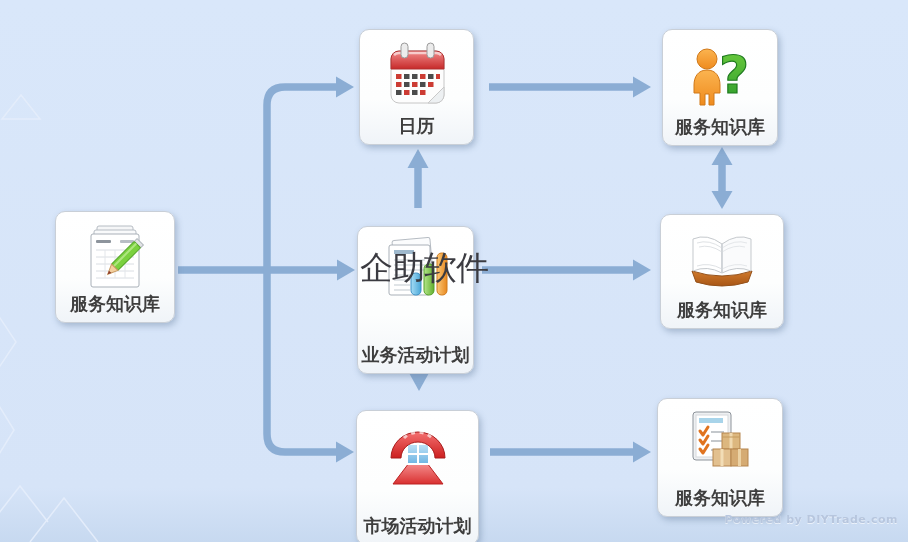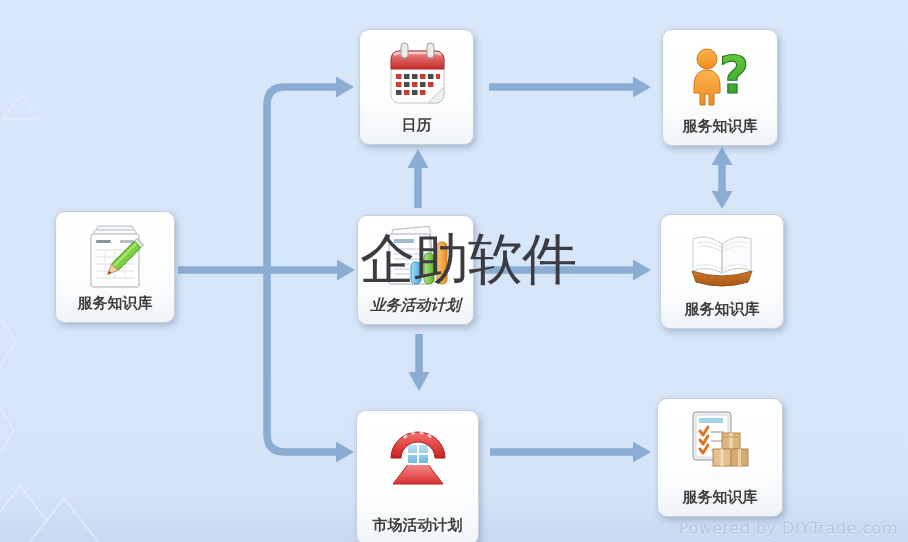--- a/index.html
+++ b/index.html
@@ -20,34 +20,35 @@
     box-sizing: border-box;
     background: linear-gradient(180deg, #ffffff 0%, #fdfefe 60%, #f0f4f8 100%);
     border: 1px solid #c9cfd7;
     border-radius: 10px;
     box-shadow: 2px 3px 6px rgba(104,128,160,0.45);
     display: flex; flex-direction: column;
     align-items: center; justify-content: space-between;
     padding: 9px 3px 8px;
   }
   .node-label {
-    font-size: 15px; font-weight: bold; color: #3e3e3e;
+    font-size: 18px; font-weight: bold; color: #3e3e3e;
     line-height: 21px; white-space: nowrap;
     text-shadow: 0 1px 0 rgba(255,255,255,0.65);
   }
   .watermark {
-    position: absolute; left: 360px; top: 229px; z-index: 5;
-    font-size: 55px; font-weight: 500; color: #3b3b41;
+    position: absolute; left: 360px; top: 250px; z-index: 5;
+    font-size: 33px; font-weight: 500; color: #3b3b41;
     letter-spacing: -1px; line-height: 1.1; white-space: nowrap;
   }
   .footer-credit {
-    position: absolute; right: 10px; bottom: 4px; z-index: 3;
-    font-size: 16px; color: #b7c6de;
+    position: absolute; right: 10px; bottom: 16px; z-index: 3;
+    font-size: 11px; color: #b7c6de;
     text-shadow: 0 1px 0 rgba(255,255,255,0.6);
     letter-spacing: 0.5px;
+    font-weight: bold;
   }
 </style>
 </head>
 <body>
 
 <div class="canvas">
 
   <svg class="bg-deco" viewBox="0 0 908 542" fill="none" stroke="#e4edfb" stroke-width="1.5">
     <path d="M2,119 L21,95 L40,119 Z"></path>
     <path d="M-12,300 L16,342 L-12,384"></path>
@@ -170,21 +171,21 @@
             <stop offset="1" stop-color="#2c9a2c"></stop>
         </linearGradient>
       </defs>
       <circle cx="23" cy="20" r="10" fill="url(#orGrad)" stroke="#d07818"></circle>
       <path d="M23,31 c-9,0 -13,7 -13,15 v8 h6 v12 h5 v-11 h4 v11 h5 v-12 h6 v-8 c0,-8 -4,-15 -13,-15 z" fill="url(#orGrad)" stroke="#d07818"></path>
       <text x="50" y="54" text-anchor="middle" font-size="52" font-weight="bold" font-family="'DejaVu Sans', sans-serif" fill="url(#grGrad)" stroke="#1f7a1f" stroke-width="1.2">?</text>
     </svg>
     <span class="node-label">服务知识库</span>
   </div>
 
-  <div class="node" style="left:357px; top:215px; width:117px; height:110px;font-style:italic;">
+  <div class="node" style="left:357px; top:226px; width:117px; height:148px;">
     <svg width="72" height="70" viewBox="0 0 72 70">
       <defs>
         <linearGradient id="barB" x1="0" y1="0" x2="1" y2="0">
           <stop offset="0" stop-color="#a5dcf5"></stop>
             <stop offset="1" stop-color="#4aa7d8"></stop>
         </linearGradient>
         <linearGradient id="barG" x1="0" y1="0" x2="1" y2="0">
           <stop offset="0" stop-color="#b4e68b"></stop>
             <stop offset="1" stop-color="#61ad2d"></stop>
         </linearGradient>

